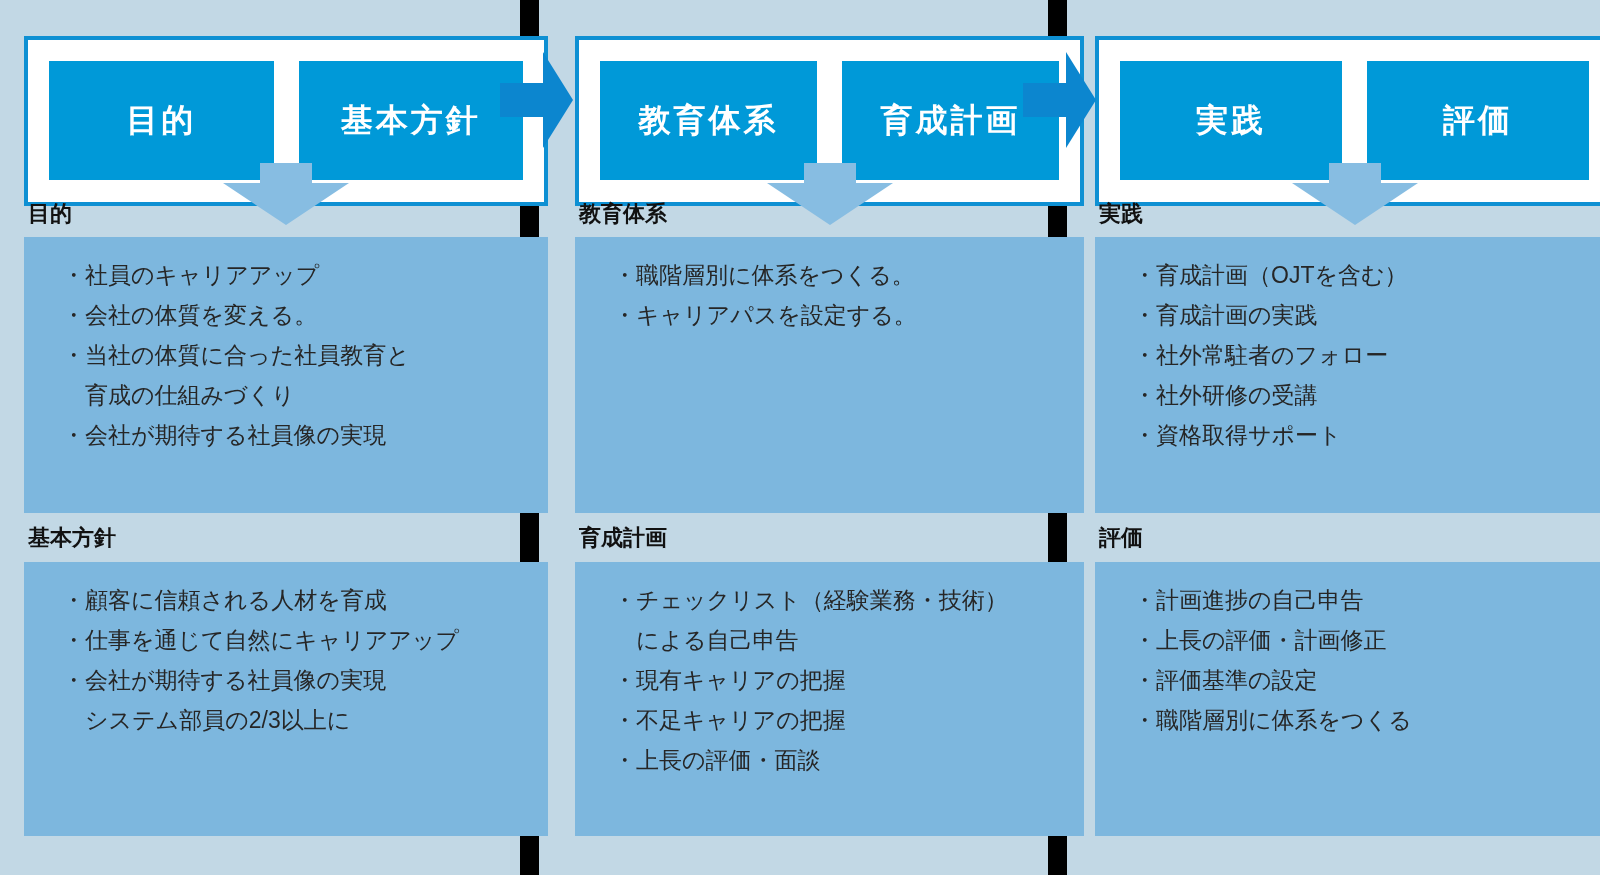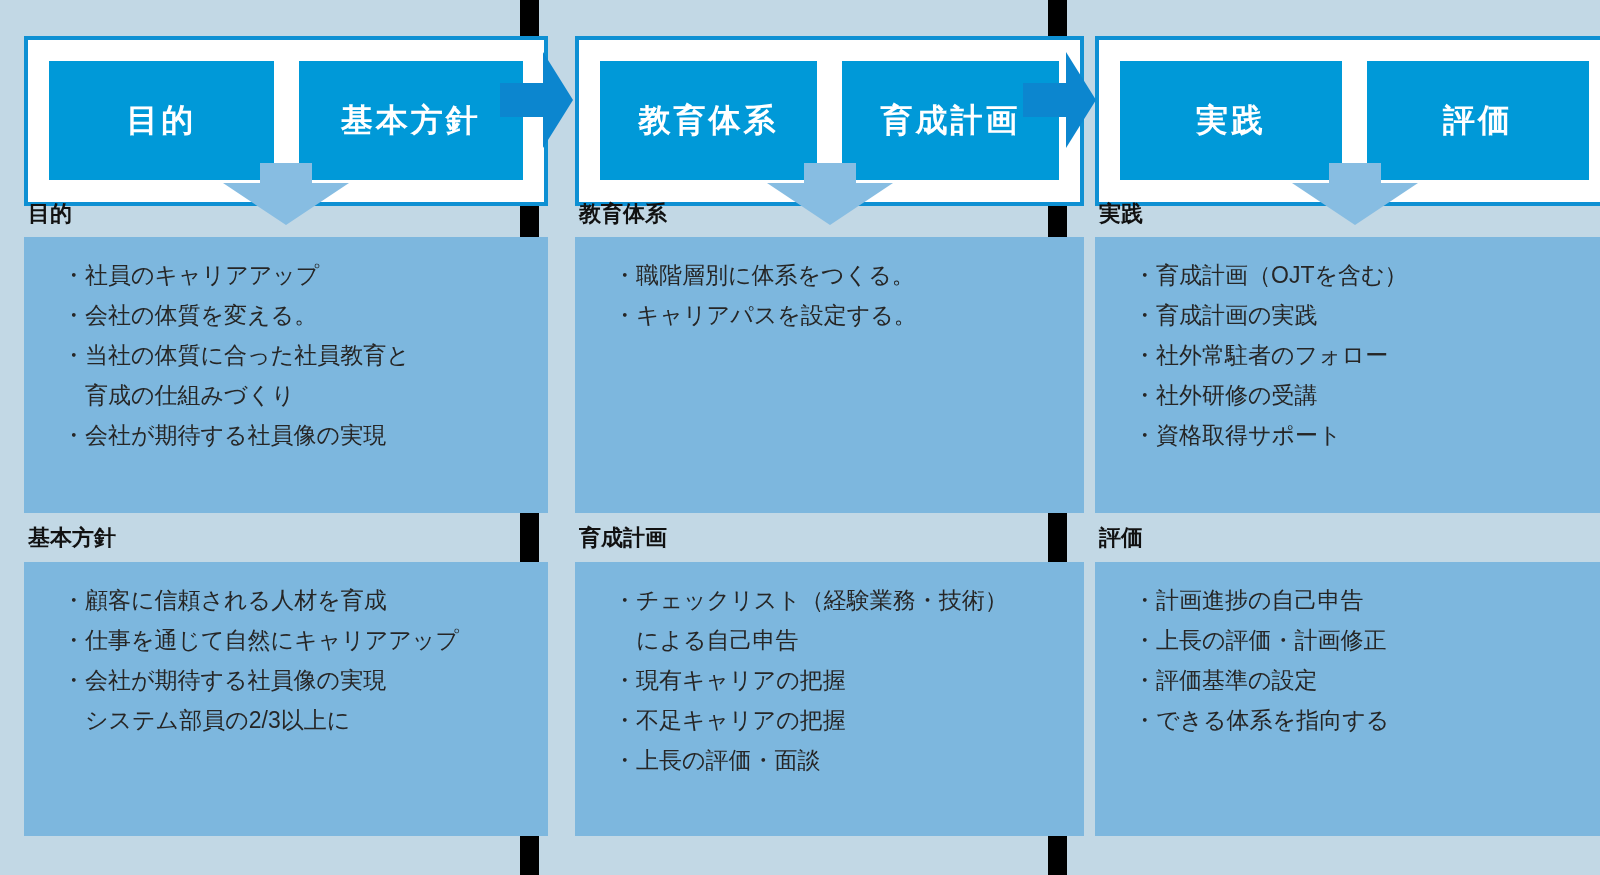--- a/index.html
+++ b/index.html
@@ -133,17 +133,17 @@
       <div class="item">・育成計画の実践</div>
       <div class="item">・社外常駐者のフォロー</div>
       <div class="item">・社外研修の受講</div>
       <div class="item">・資格取得サポート</div>
     </div>
     <div class="section-label label2">評価</div>
     <div class="content-box box2">
       <div class="item">・計画進捗の自己申告</div>
       <div class="item">・上長の評価・計画修正</div>
       <div class="item">・評価基準の設定</div>
-      <div class="item">・できる体系を指向する</div>
+      <div class="item">・職階層別に体系をつくる</div>
     </div>
   </div>
 
 </div>
 
 </body></html>

